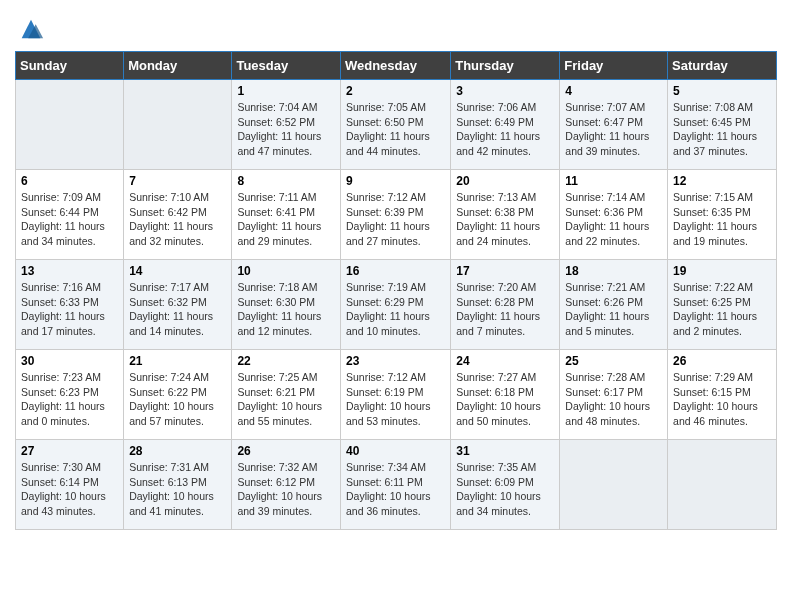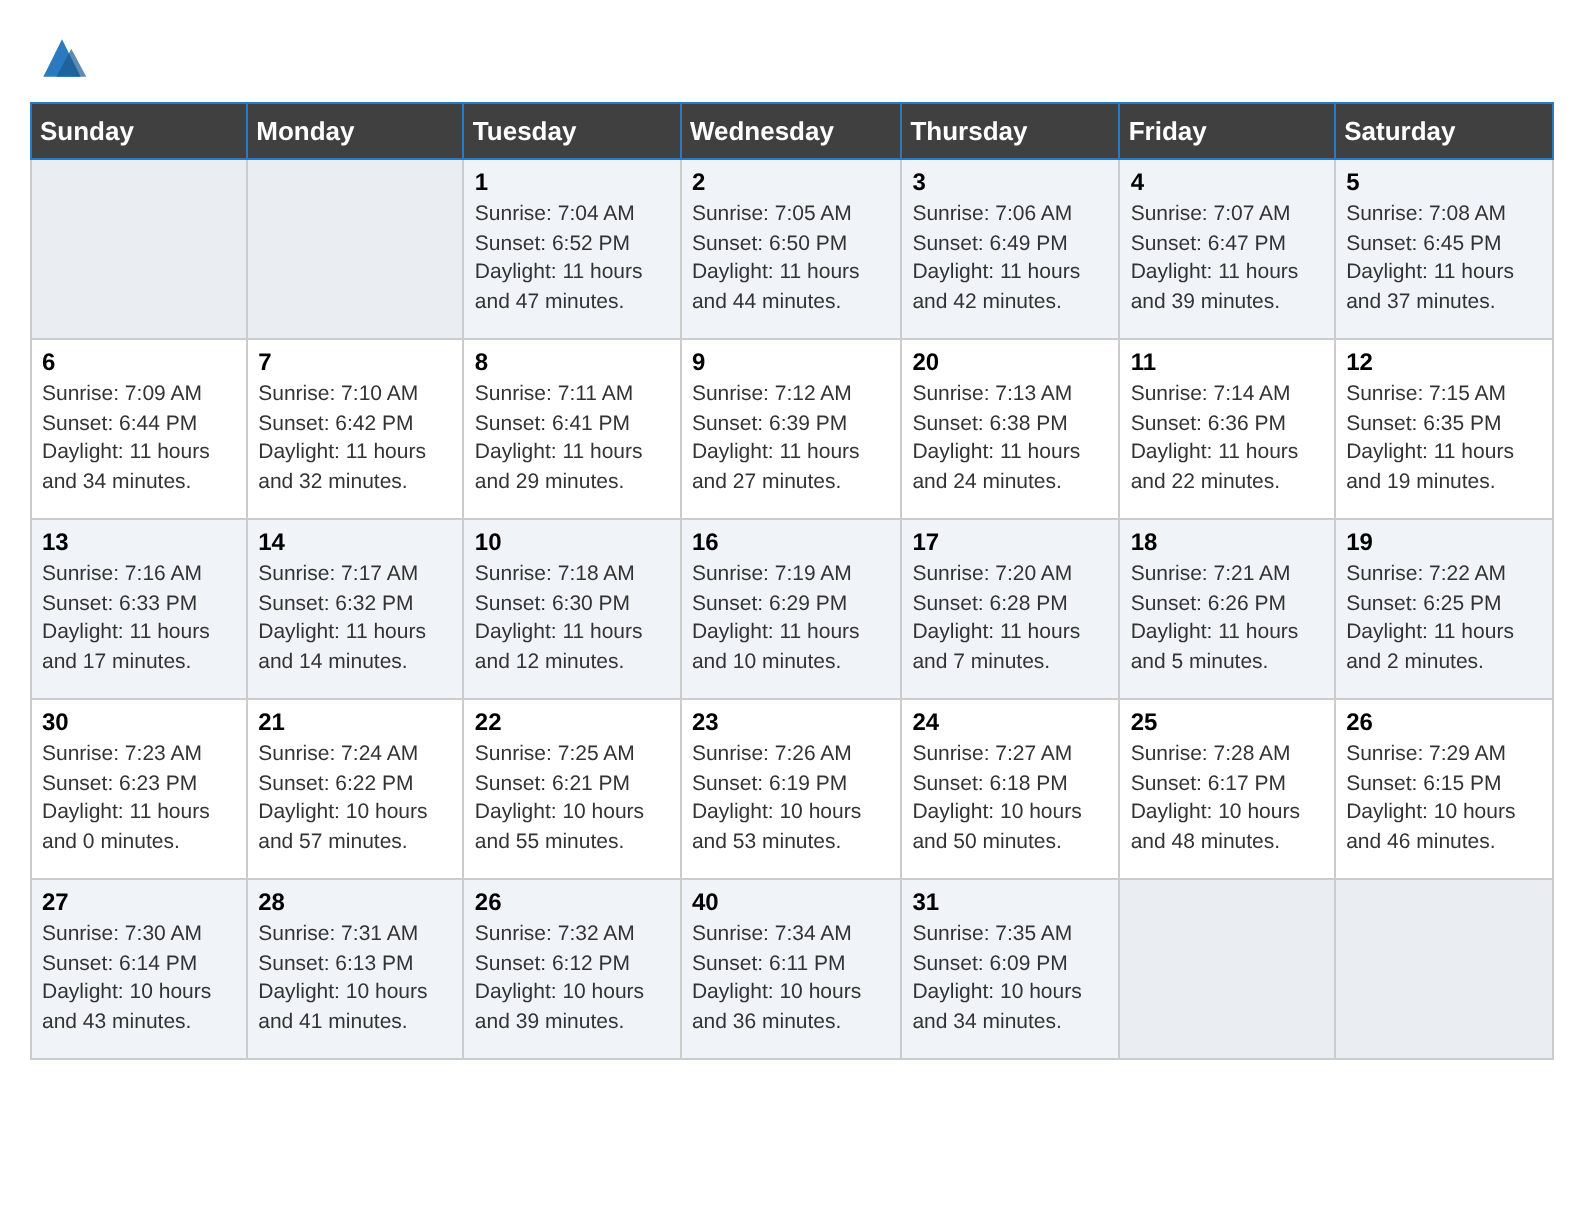--- a/index.html
+++ b/index.html
@@ -262,21 +262,21 @@
 Daylight: 10 hours and 57 minutes.</div>
         </td>
         <td>
           <span class="day-num">22</span>
           <div class="day-info">Sunrise: 7:25 AM
 Sunset: 6:21 PM
 Daylight: 10 hours and 55 minutes.</div>
         </td>
         <td>
           <span class="day-num">23</span>
-          <div class="day-info">Sunrise: 7:26 AM
+          <div class="day-info">Sunrise: 7:12 AM
 Sunset: 6:19 PM
 Daylight: 10 hours and 53 minutes.</div>
         </td>
         <td>
           <span class="day-num">24</span>
           <div class="day-info">Sunrise: 7:27 AM
 Sunset: 6:18 PM
 Daylight: 10 hours and 50 minutes.</div>
         </td>
         <td>

